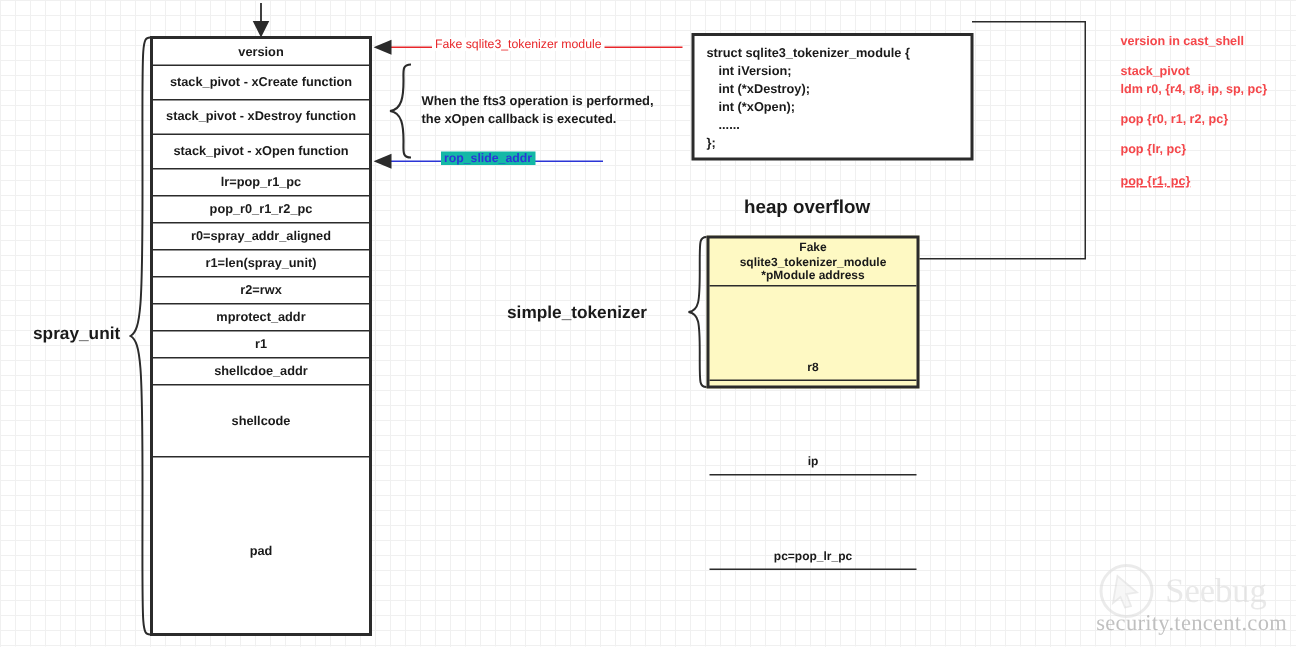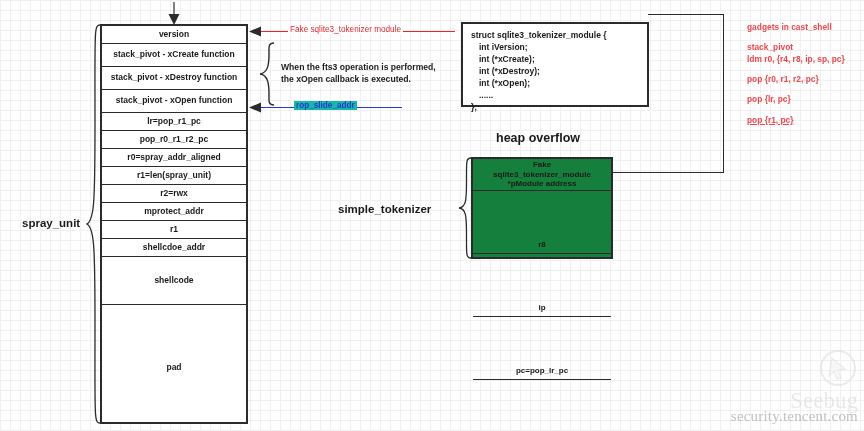--- a/index.html
+++ b/index.html
@@ -38,21 +38,21 @@
     border:2px solid #2b2b2b;background:#fff;box-sizing:border-box;
     padding:5px 0 0 8px;
     font-family:"Liberation Sans",sans-serif;
     font-size:8.5px;font-weight:bold;color:#1a1a1a;line-height:1.42;
   }
   #struct-box .ln{white-space:pre;}
   #struct-box .ind{padding-left:8px;}
   
   #tok-table{
     left:471px;top:157px;width:142px;height:102px;
-    border:2px solid #2b2b2b;background:#15803d;box-sizing:border-box;
+    border:2px solid #2b2b2b;background:#fef9c3;box-sizing:border-box;
   }
   #tok-table .row{
     border-bottom:1px solid #2b2b2b;
     display:flex;align-items:center;justify-content:center;
     font-size:8px;font-weight:bold;text-align:center;line-height:1.22;
     box-sizing:border-box;color:#1a1a1a;
   }
   #tok-table .row:last-child{border-bottom:none;}
   .tk-h30{height:32px;}
   .tk-h17{height:17px;margin-top:46px;}
@@ -65,21 +65,21 @@
   .bluelbl{font-size:8.2px;font-weight:bold;color:#2b35d6;
            white-space:nowrap;background:#14b8a6;padding:0 2px;}
   .gadgets{font-size:8.4px;font-weight:bold;color:#f4464a;line-height:1.35;white-space:nowrap;}
   
   .hline{height:0;border-top:1px solid #2b2b2b;}
   .vline{width:0;border-left:1px solid #2b2b2b;}
   .redline{height:0;border-top:1px solid #e8262a;}
   .blueline{height:0;border-top:1px solid #2b35d6;}
   
   #watermark{right:6px;bottom:6px;opacity:.55;}
-  #watermark .wm-row{display:flex;align-items:flex-end;flex-direction:column;}
+  #watermark .wm-row{display:flex;align-items:center;}
   #wm-text{font-size:23px;color:#d8d8d8;font-family:"Liberation Serif",serif;margin-left:6px;}
   #wm-url{font-size:15px;color:#8e8e8e;font-family:"Liberation Serif",serif;
           margin-top:-6px;letter-spacing:.2px;}
 </style>
 </head>
 <body>
 
 <div class="abs redline" style="left:258px;top:31px;width:197px;"></div>
 <svg class="abs" style="left:249px;top:25px;width:14px;height:13px;">
   <polygon points="0,6.5 12,1.5 12,11.5" fill="#2b2b2b"></polygon>
@@ -125,21 +125,20 @@
 
 <svg class="abs" style="left:86px;top:24px;width:16px;height:400px;">
   <path d="M14,1 C8,1 9,6 9,100 C9,180 8,196 1,200 C8,204 9,220 9,300
            C9,394 8,399 14,399" fill="none" stroke="#2b2b2b" stroke-width="1.3"></path>
 </svg>
 <div class="abs lbl" style="left:22px;top:217px;">spray_unit</div>
 
 <div class="abs" id="struct-box">
   <div class="ln">struct sqlite3_tokenizer_module {</div>
   <div class="ln ind">int iVersion;</div>
-  <div class="ln ind">int (*xCreate);</div>
   <div class="ln ind">int (*xDestroy);</div>
   <div class="ln ind">int (*xOpen);</div>
   <div class="ln ind">......</div>
   <div class="ln">};</div>
 </div>
 
 <div class="abs note" style="left:281px;top:61px;width:175px;white-space:pre-line;">When the fts3 operation is performed,
 the xOpen callback is executed.</div>
 
 <div class="abs lbl" style="left:496px;top:131px;font-size:12.5px;">heap overflow</div>
@@ -154,21 +153,21 @@
   <div class="row tk-h17">sp=rop_slide_addr</div>
 </div>
 
 <svg class="abs" style="left:458px;top:157px;width:15px;height:102px;">
   <path d="M13,1 C8,1 8.5,4 8.5,24 C8.5,44 8,50 1,51 C8,52 8.5,58 8.5,78
            C8.5,98 8,101 13,101" fill="none" stroke="#2b2b2b" stroke-width="1.3"></path>
 </svg>
 <div class="abs lbl" style="left:338px;top:203px;">simple_tokenizer</div>
 
 <div class="abs" style="left:747px;top:22px;">
-  <div class="gadgets">gadgets  in cast_shell</div>
+  <div class="gadgets">version  in cast_shell</div>
   <div class="gadgets" style="margin-top:9px;white-space:pre-line;">stack_pivot
 ldm r0, {r4, r8, ip, sp, pc}</div>
   <div class="gadgets" style="margin-top:9px;">pop {r0, r1, r2, pc}</div>
   <div class="gadgets" style="margin-top:9px;">pop {lr, pc}</div>
   <div class="gadgets" style="margin-top:9px;text-decoration:underline;">pop {r1, pc}</div>
 </div>
 
 <div class="abs" id="watermark">
   <div class="wm-row">
     <svg width="40" height="40" viewBox="0 0 40 40">

